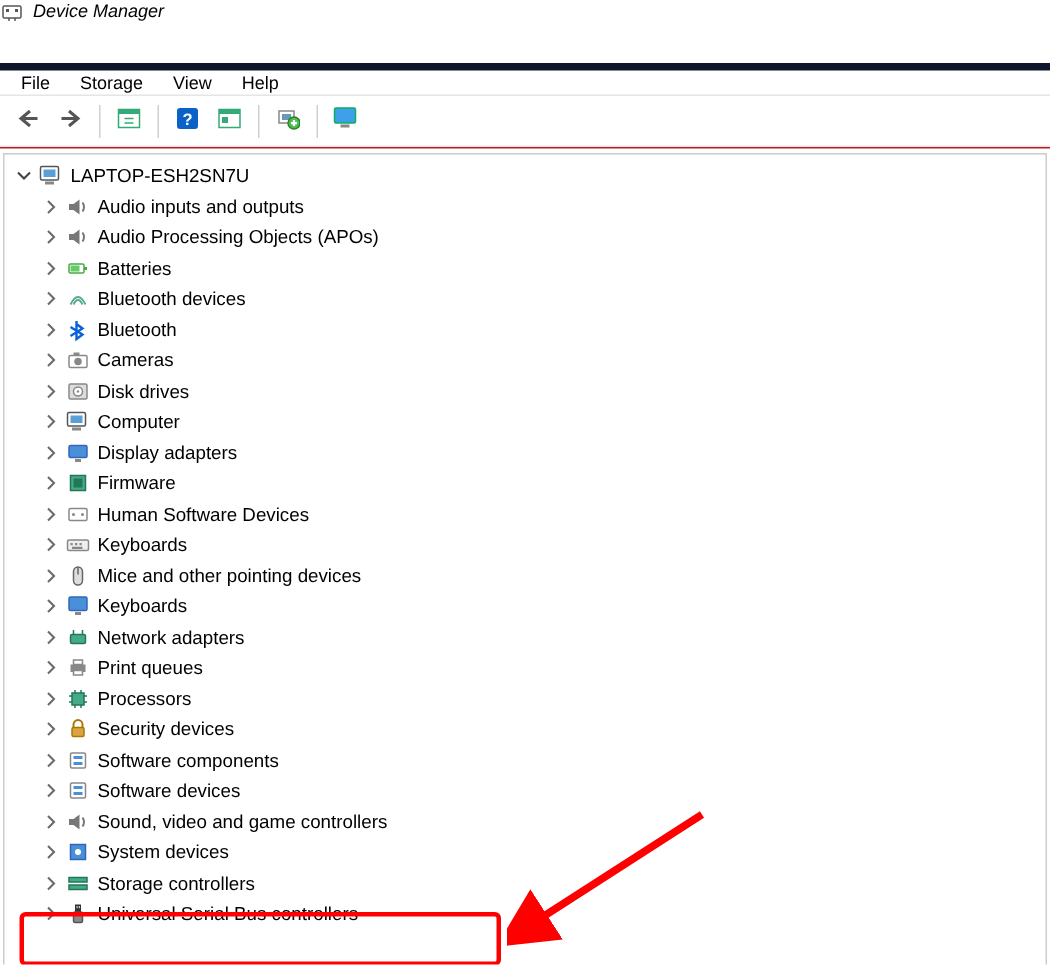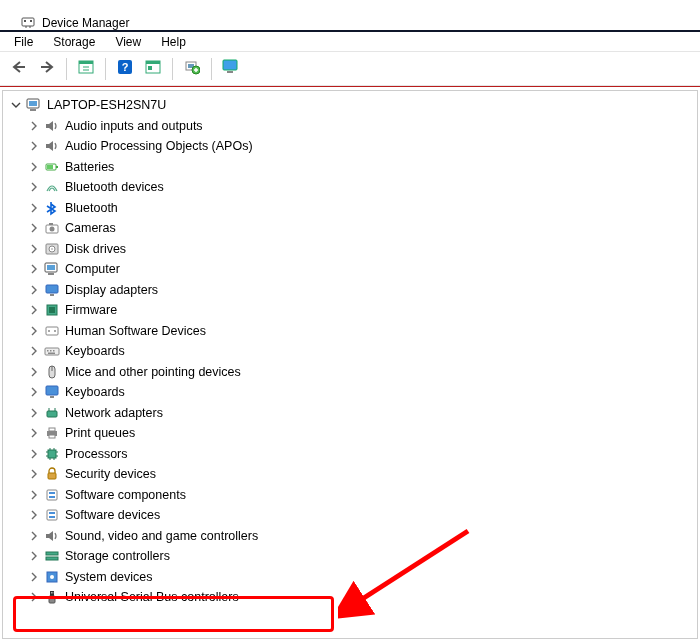--- a/index.html
+++ b/index.html
@@ -8,35 +8,37 @@
       font-size: 12px;
       background: #fff;
       width: 700px;
       height: 643px;
       overflow: hidden;
       color: #000;
     }
     .titlebar {
       height: 30px;
       display: flex;
-      align-items: flex-end;
-      padding: 0 20px;
+      align-items: flex-start;
+      padding: 0 0;
       background: #fff;
       gap: 6px;
+      font-style: italic;
     }
     .titlebar .app-icon { width: 16px; height: 16px; display: inline-flex; align-items: center; justify-content: center;}
     .titlebar .title { font-size: 12px; color: #000; }
     .menubar {
       height: 22px;
       display: flex;
       align-items: center;
       padding: 0 6px;
       gap: 4px;
-      border-top: 2px solid #0f172a;
+      border-top: 5px solid #0f172a;
       border-bottom: 1px solid #e5e5e5;
+      margin-top: 12px;
     }
     .menubar .menu-item {
       padding: 2px 8px;
       font-size: 12px;
       cursor: default;
     }
     .toolbar {
       height: 34px;
       display: flex;
       align-items: center;
@@ -531,39 +533,39 @@
           <span class="dev-label">Sound, video and game controllers</span>
         </div>
         <div class="tree-row indent-1">
           <span class="expander">
             <svg width="10" height="10" viewBox="0 0 10 10">
               <path d="M3 1 L7 5 L3 9" fill="none" stroke="#6a6a6a" stroke-width="1.4"></path>
             </svg>
           </span>
           <span class="dev-icon">
             <svg width="16" height="16" viewBox="0 0 16 16">
+              <rect x="3" y="3" width="10" height="10" fill="#4a90d9" stroke="#36b"></rect>
+              <circle cx="8" cy="8" r="2" fill="#fff"></circle>
+            </svg>
+          </span>
+          <span class="dev-label">System devices</span>
+        </div>
+        <div class="tree-row indent-1">
+          <span class="expander">
+            <svg width="10" height="10" viewBox="0 0 10 10">
+              <path d="M3 1 L7 5 L3 9" fill="none" stroke="#6a6a6a" stroke-width="1.4"></path>
+            </svg>
+          </span>
+          <span class="dev-icon">
+            <svg width="16" height="16" viewBox="0 0 16 16">
               <rect x="2" y="4" width="12" height="3" fill="#4a8" stroke="#275"></rect>
               <rect x="2" y="9" width="12" height="3" fill="#4a8" stroke="#275"></rect>
             </svg>
           </span>
           <span class="dev-label">Storage controllers</span>
-        </div>
-        <div class="tree-row indent-1">
-          <span class="expander">
-            <svg width="10" height="10" viewBox="0 0 10 10">
-              <path d="M3 1 L7 5 L3 9" fill="none" stroke="#6a6a6a" stroke-width="1.4"></path>
-            </svg>
-          </span>
-          <span class="dev-icon">
-            <svg width="16" height="16" viewBox="0 0 16 16">
-              <rect x="3" y="3" width="10" height="10" fill="#4a90d9" stroke="#36b"></rect>
-              <circle cx="8" cy="8" r="2" fill="#fff"></circle>
-            </svg>
-          </span>
-          <span class="dev-label">System devices</span>
         </div>
         <div class="tree-row indent-1">
           <span class="expander">
             <svg width="10" height="10" viewBox="0 0 10 10">
               <path d="M3 1 L7 5 L3 9" fill="none" stroke="#6a6a6a" stroke-width="1.4"></path>
             </svg>
           </span>
           <span class="dev-icon">
             <svg width="16" height="16" viewBox="0 0 16 16">
               <rect x="6" y="2" width="4" height="5" fill="#333"></rect>

